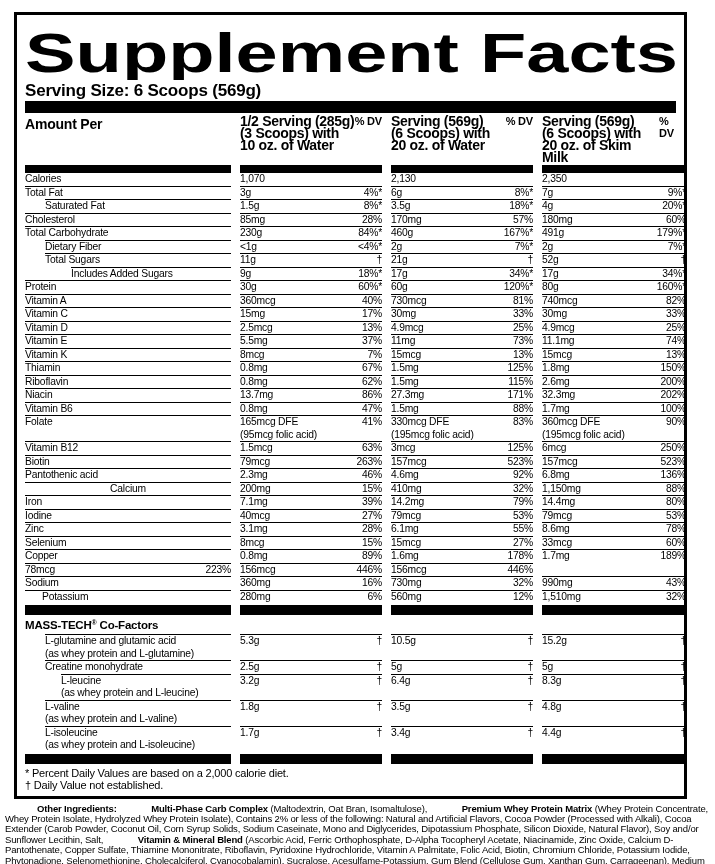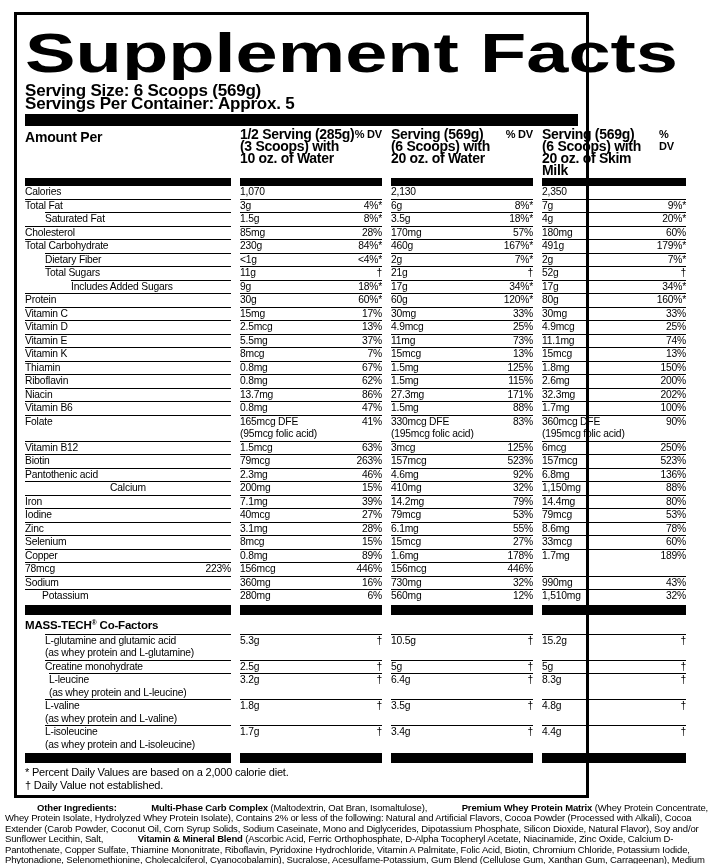--- a/index.html
+++ b/index.html
@@ -1,17 +1,17 @@
 <!DOCTYPE html>
 <html><head>
 <meta charset="utf-8">
 <style>
   html,body{margin:0;padding:0;background:#fff;width:715px;}
   body{font-family:"Liberation Sans","DejaVu Sans",sans-serif;color:#000;-webkit-font-smoothing:antialiased;}
-  .panel{width:575px;margin:12px 0 0 14px;border:3px solid #000;padding:5px 8px 4px 8px;box-sizing:border-box;background:#fff;}
+  .panel{width:673px;margin:12px 0 0 14px;border:3px solid #000;padding:5px 8px 4px 8px;box-sizing:border-box;background:#fff;}
   .title-wrap{width:655px;height:58px;overflow:hidden;margin:2px 0 4px 0;}
   .serving-line{font-size:17px;font-weight:bold;line-height:13px;letter-spacing:-0.2px;}
   .fullbar{height:12px;background:#000;margin:4px 0 2px 0;}
   .grid{display:grid;grid-template-columns:206px 142px 142px 144px;column-gap:9px;}
   .head-row{margin-top:1px;}
   .hlabel{font-size:14px;font-weight:bold;letter-spacing:-0.2px;padding-top:1px;}
   .hg{display:flex;justify-content:space-between;align-items:flex-start;}
   .hgl{font-size:14px;font-weight:bold;line-height:12px;letter-spacing:-0.3px;}
   .hgd{font-size:11px;font-weight:bold;letter-spacing:-0.2px;}
   .bar8 > div{height:8px;background:#000;}
@@ -37,21 +37,20 @@
 
 <div class="panel">
 
   <div class="title-wrap">
     <svg width="655" height="58" viewBox="0 0 655 58">
       <text x="0" y="50" font-size="56" font-weight="bold" textLength="653" lengthAdjust="spacingAndGlyphs">Supplement Facts</text>
     </svg>
   </div>
 
   <div class="serving-line">Serving Size: 6 Scoops (569g)</div>
-  <div class="serving-line">Servings Per Container: Approx. 5</div>
 
   <div class="fullbar"></div>
 
   <div class="grid head-row">
     <div class="hlabel">Amount Per</div>
     <div class="hg">
       <div class="hgl">
         <div>1/2 Serving (285g)</div>
         <div>(3 Scoops) with</div>
         <div>10 oz. of Water</div>
@@ -251,20 +250,39 @@
           <div class="gd">120%*</div>
         </div>
         <div class="gc">
           <div class="ga">80g</div>
           <div class="gd">160%*</div>
         </div>
       </div>
       <div class="grid row">
         <div class="lc">
           <div class="li" style="margin-left: 0px;">
+            <div class="lt">Vitamin A</div>
+          </div>
+        </div>
+        <div class="gc">
+          <div class="ga">360mcg</div>
+          <div class="gd">40%</div>
+        </div>
+        <div class="gc">
+          <div class="ga">730mcg</div>
+          <div class="gd">81%</div>
+        </div>
+        <div class="gc">
+          <div class="ga">740mcg</div>
+          <div class="gd">82%</div>
+        </div>
+      </div>
+      <div class="grid row">
+        <div class="lc">
+          <div class="li" style="margin-left: 0px;">
             <div class="lt">Vitamin C</div>
           </div>
         </div>
         <div class="gc">
           <div class="ga">15mg</div>
           <div class="gd">17%</div>
         </div>
         <div class="gc">
           <div class="ga">30mg</div>
           <div class="gd">33%</div>
@@ -695,21 +713,21 @@
           <div class="ga">5g</div>
           <div class="gd">†</div>
         </div>
         <div class="gc">
           <div class="ga">5g</div>
           <div class="gd">†</div>
         </div>
       </div>
       <div class="grid row">
         <div class="lc">
-          <div class="li" style="margin-left: 24px;">
+          <div class="li" style="margin-left: 36px;">
             <div class="lt">L-leucine</div>
             <div class="ls">(as whey protein and L-leucine)</div>
           </div>
         </div>
         <div class="gc">
           <div class="ga">3.2g</div>
           <div class="gd">†</div>
         </div>
         <div class="gc">
           <div class="ga">6.4g</div>

